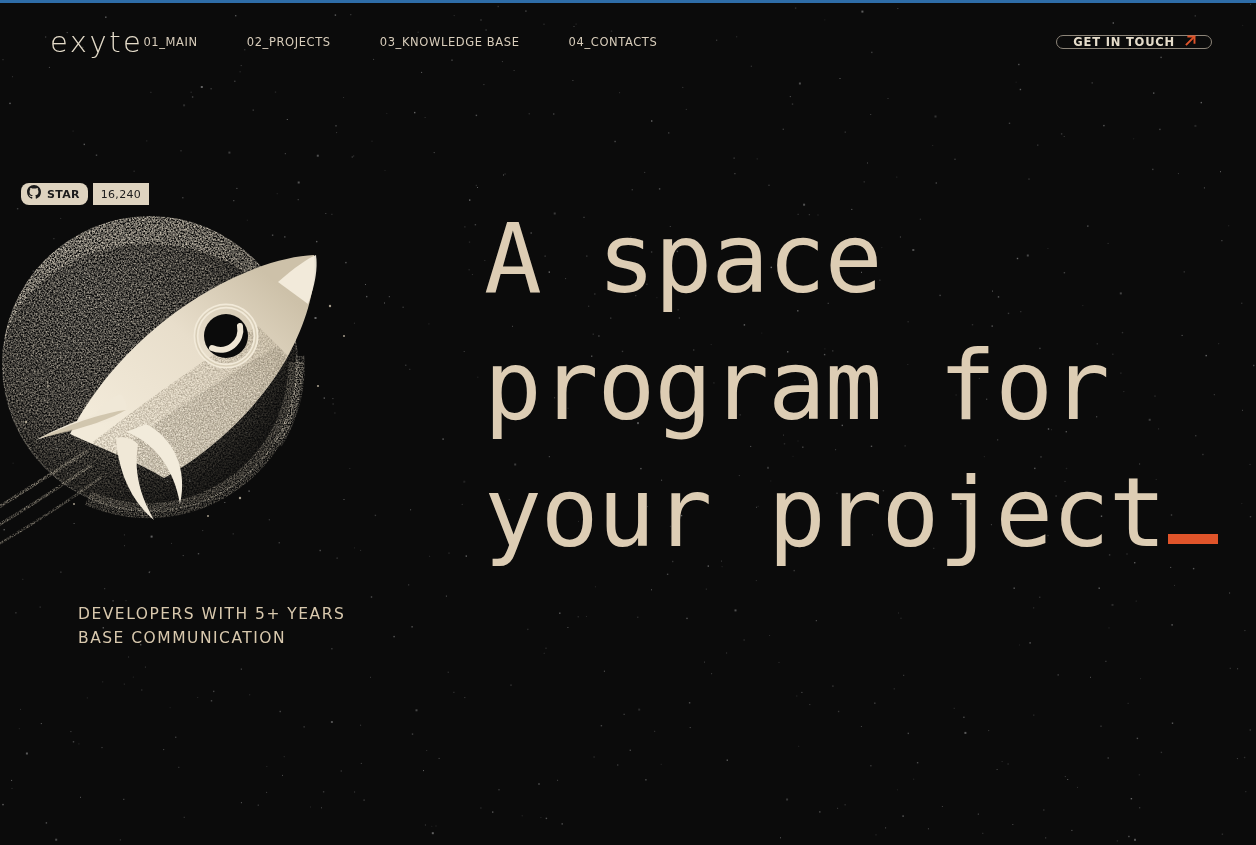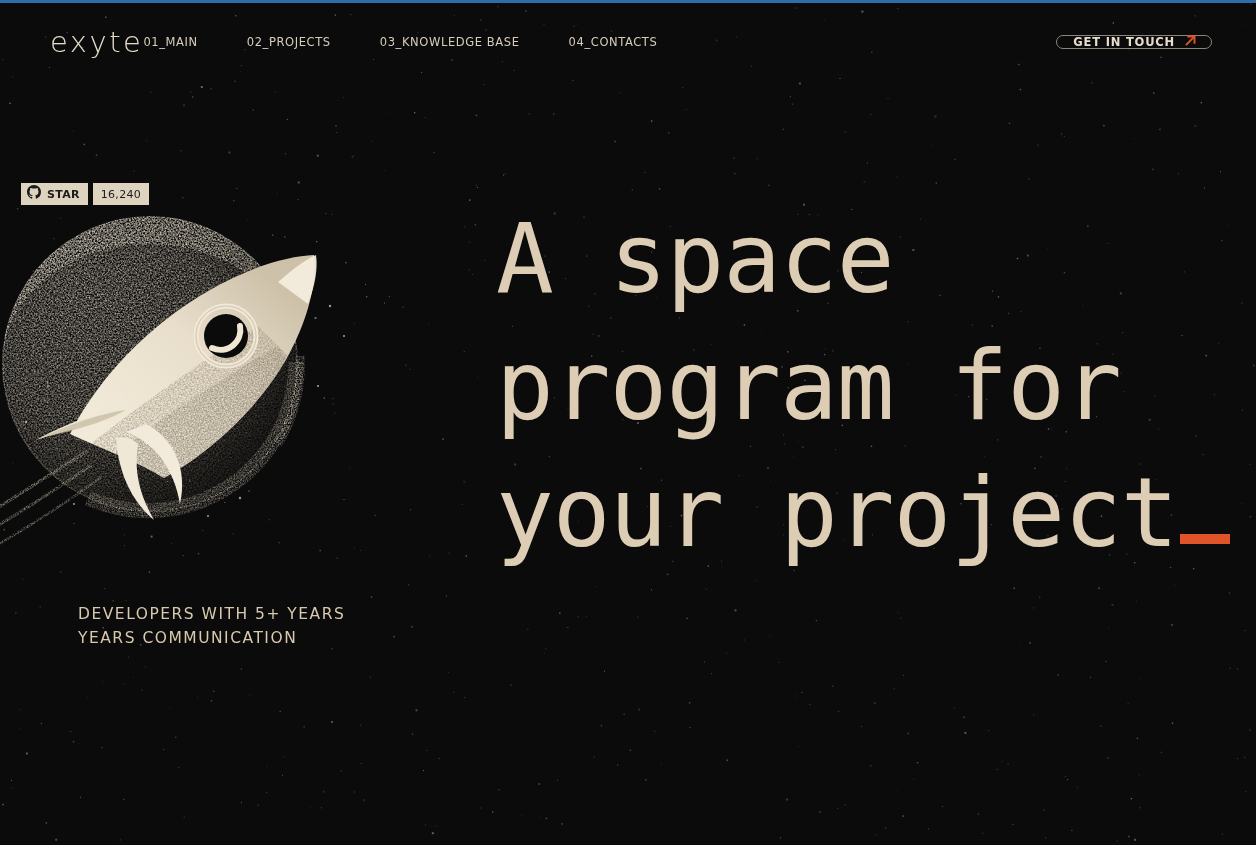--- a/index.html
+++ b/index.html
@@ -98,21 +98,21 @@
   .gh-badge {
     position:absolute;
     top:183px; left:21px;
     display:flex; align-items:stretch;
     gap:5px;
     z-index:35;
   }
   .gh-star-btn {
     display:flex; align-items:center; gap:6px;
     background:#ded3bf;
-    border-radius:0;
+    border-radius:8px;
     height:22px;
     padding:0 8px 0 6px;
     cursor:pointer;
   }
   .gh-star-label {
     font-size:11px;
     font-weight:700;
     letter-spacing:0.3px;
     color:#1b1b1b;
     font-family:"DejaVu Sans", sans-serif;
@@ -136,21 +136,21 @@
     left:-22px; top:186px;
     width:400px; height:360px;
     z-index:20;
     pointer-events:none;
   }
   .rocket-art svg { display:block; width:100%; height:100%; }
 
   
   .hero-heading {
     position:absolute;
-    left:496px; top:196px;
+    left:484px; top:196px;
     z-index:30;
     width:740px;
   }
   .hero-line {
     display:block;
     font-family:"DejaVu Sans Mono", monospace;
     font-weight:300;
     font-size:96px;
     line-height:127px;
     letter-spacing:-1px;
@@ -957,16 +957,16 @@
   <h1 class="hero-heading">
     <span class="hero-line">A space</span>
     <span class="hero-line">program for</span>
     <span class="hero-line hero-line-3">
       <span>your project</span><span class="caret"></span>
     </span>
   </h1>
 
   <p class="hero-sub">
     <span class="hero-sub-line">DEVELOPERS WITH 5+ YEARS</span>
-    <span class="hero-sub-line">YEARS COMMUNICATION</span>
+    <span class="hero-sub-line">BASE COMMUNICATION</span>
   </p>
 
 </div>
 
 </body></html>

